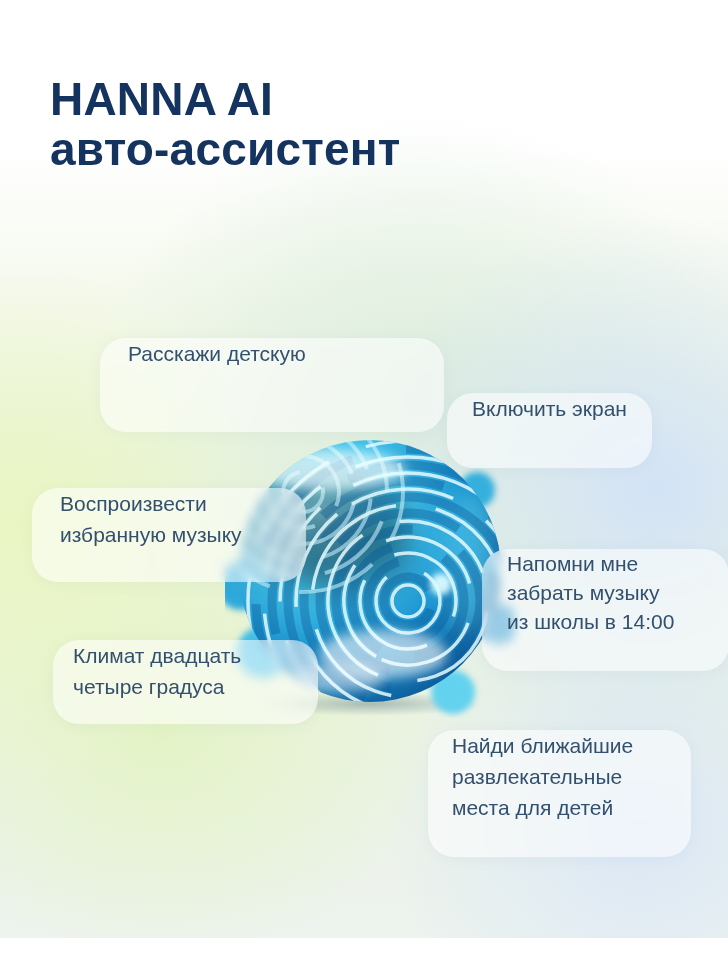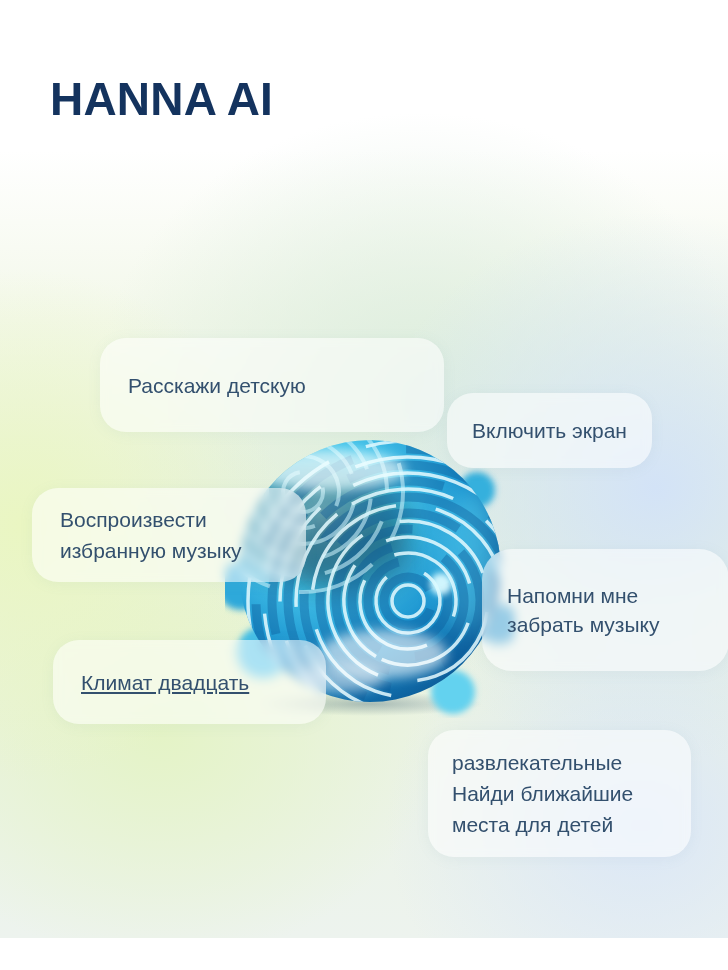--- a/index.html
+++ b/index.html
@@ -29,48 +29,48 @@
   .title .line{display:block;font-size:46px;}
   .bubble{
     position:absolute;
     background:rgba(255,255,255,0.55);
     border-radius:26px;
     color:#33506e;
     font-size:21px;
     line-height:31px;
     display:flex;
     flex-direction:column;
-    justify-content:center;
     box-shadow:0 2px 14px rgba(120,150,160,0.08);
     backdrop-filter:blur(5px);
   }
   .bubble span{display:block;}
   .b1{left:100px;top:338px;width:316px;height:94px;padding-left:28px;}
   .b2{left:447px;top:393px;width:205px;height:75px;align-items:center;}
   .b3{left:32px;top:488px;width:246px;height:94px;padding-left:28px;}
-  .b4{left:482px;top:549px;width:222px;height:122px;padding-left:25px;line-height:29px;border-radius:30px;}
-  .b5{left:53px;top:640px;width:245px;height:84px;padding-left:28px;text-decoration:underline;}
+  .b4{left:482px;top:549px;width:222px;height:122px;padding-left:25px;line-height:29px;}
+  .b5{left:53px;top:640px;width:245px;height:84px;padding-left:20px;}
   .b6{left:118px;top:758px;width:228px;height:60px;align-items:center;}
   .b7{left:428px;top:730px;width:239px;height:127px;padding-left:24px;}
   .orb{
     position:absolute;left:225px;top:428px;width:290px;height:290px;
   }
   .bottom-band{
     position:absolute;left:0;top:938px;width:728px;height:32px;
     background:linear-gradient(90deg, rgba(224,240,222,0.45), rgba(220,232,246,0.45));
     border-top:1px solid rgba(160,185,200,0.18);
   }
 </style>
 </head>
 <body>
 
 <div class="frame">
 
   <h1 class="title" style="margin:0;">
     <span class="line">HANNA AI</span>
+    <span class="line">авто-ассистент</span>
   </h1>
 
   <div class="orb">
     <svg width="290" height="290" viewBox="0 0 290 290">
       <defs>
         <radialGradient id="orbBase" cx="32%" cy="28%" r="90%">
           <stop offset="0%" stop-color="#b8f2ff"></stop>
           <stop offset="30%" stop-color="#49c8ec"></stop>
           <stop offset="60%" stop-color="#1b93cf"></stop>
           <stop offset="85%" stop-color="#0e63a0"></stop>
@@ -162,27 +162,29 @@
   </div>
 
   <div class="bubble b3">
     <span>Воспроизвести</span>
     <span>избранную музыку</span>
   </div>
 
   <div class="bubble b4">
     <span>Напомни мне</span>
     <span>забрать музыку</span>
+    <span>из школы в 14:00</span>
   </div>
 
   <div class="bubble b5">
     <span>Климат двадцать</span>
+    <span>четыре градуса</span>
   </div>
 
 
   <div class="bubble b7">
+    <span>Найди ближайшие</span>
     <span>развлекательные</span>
-    <span>Найди ближайшие</span>
     <span>места для детей</span>
   </div>
 
   <div class="bottom-band"></div>
 </div>
 
 </body></html>

